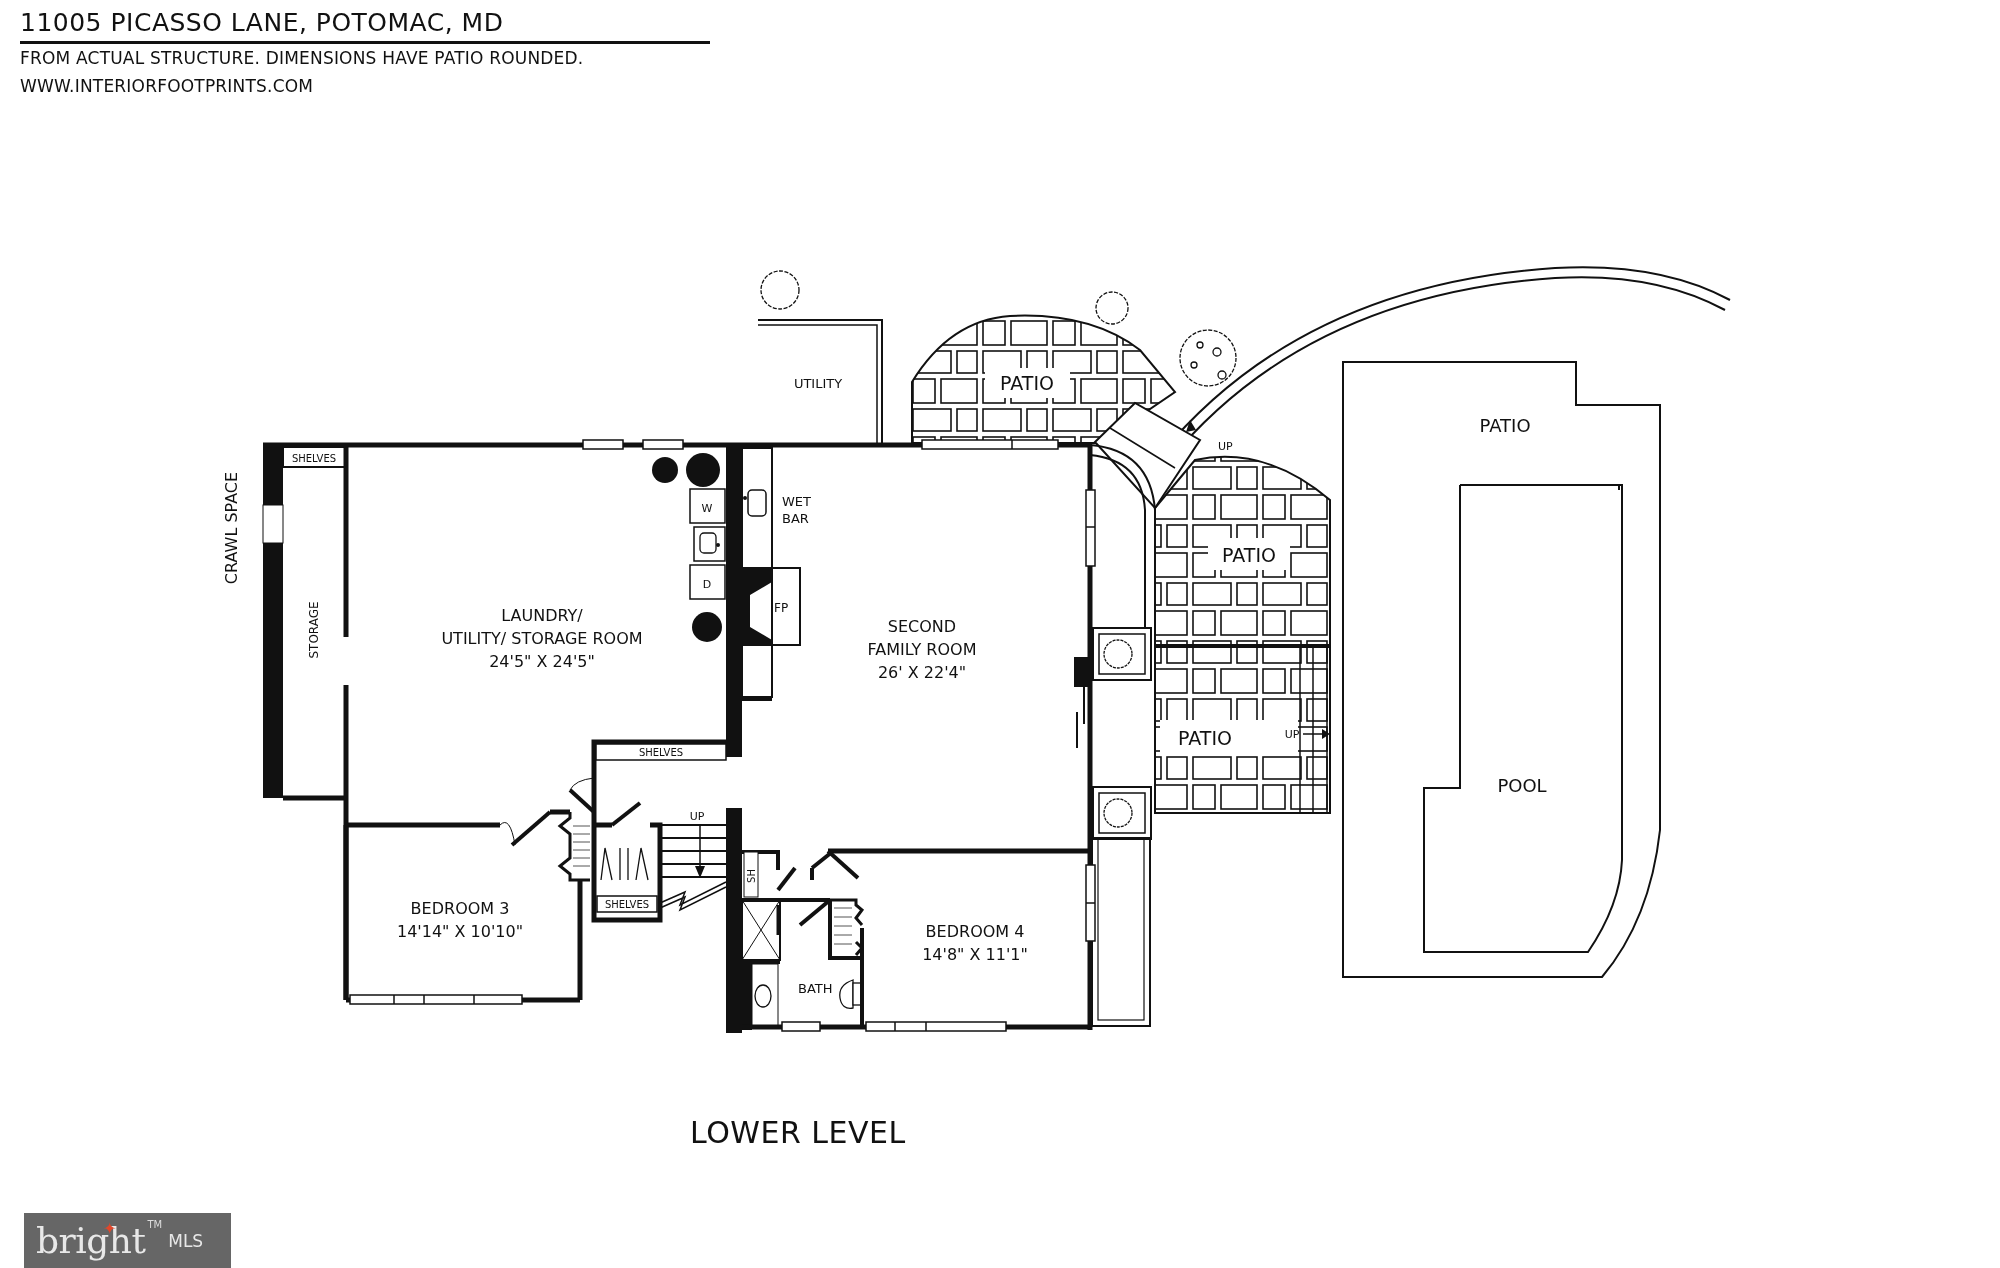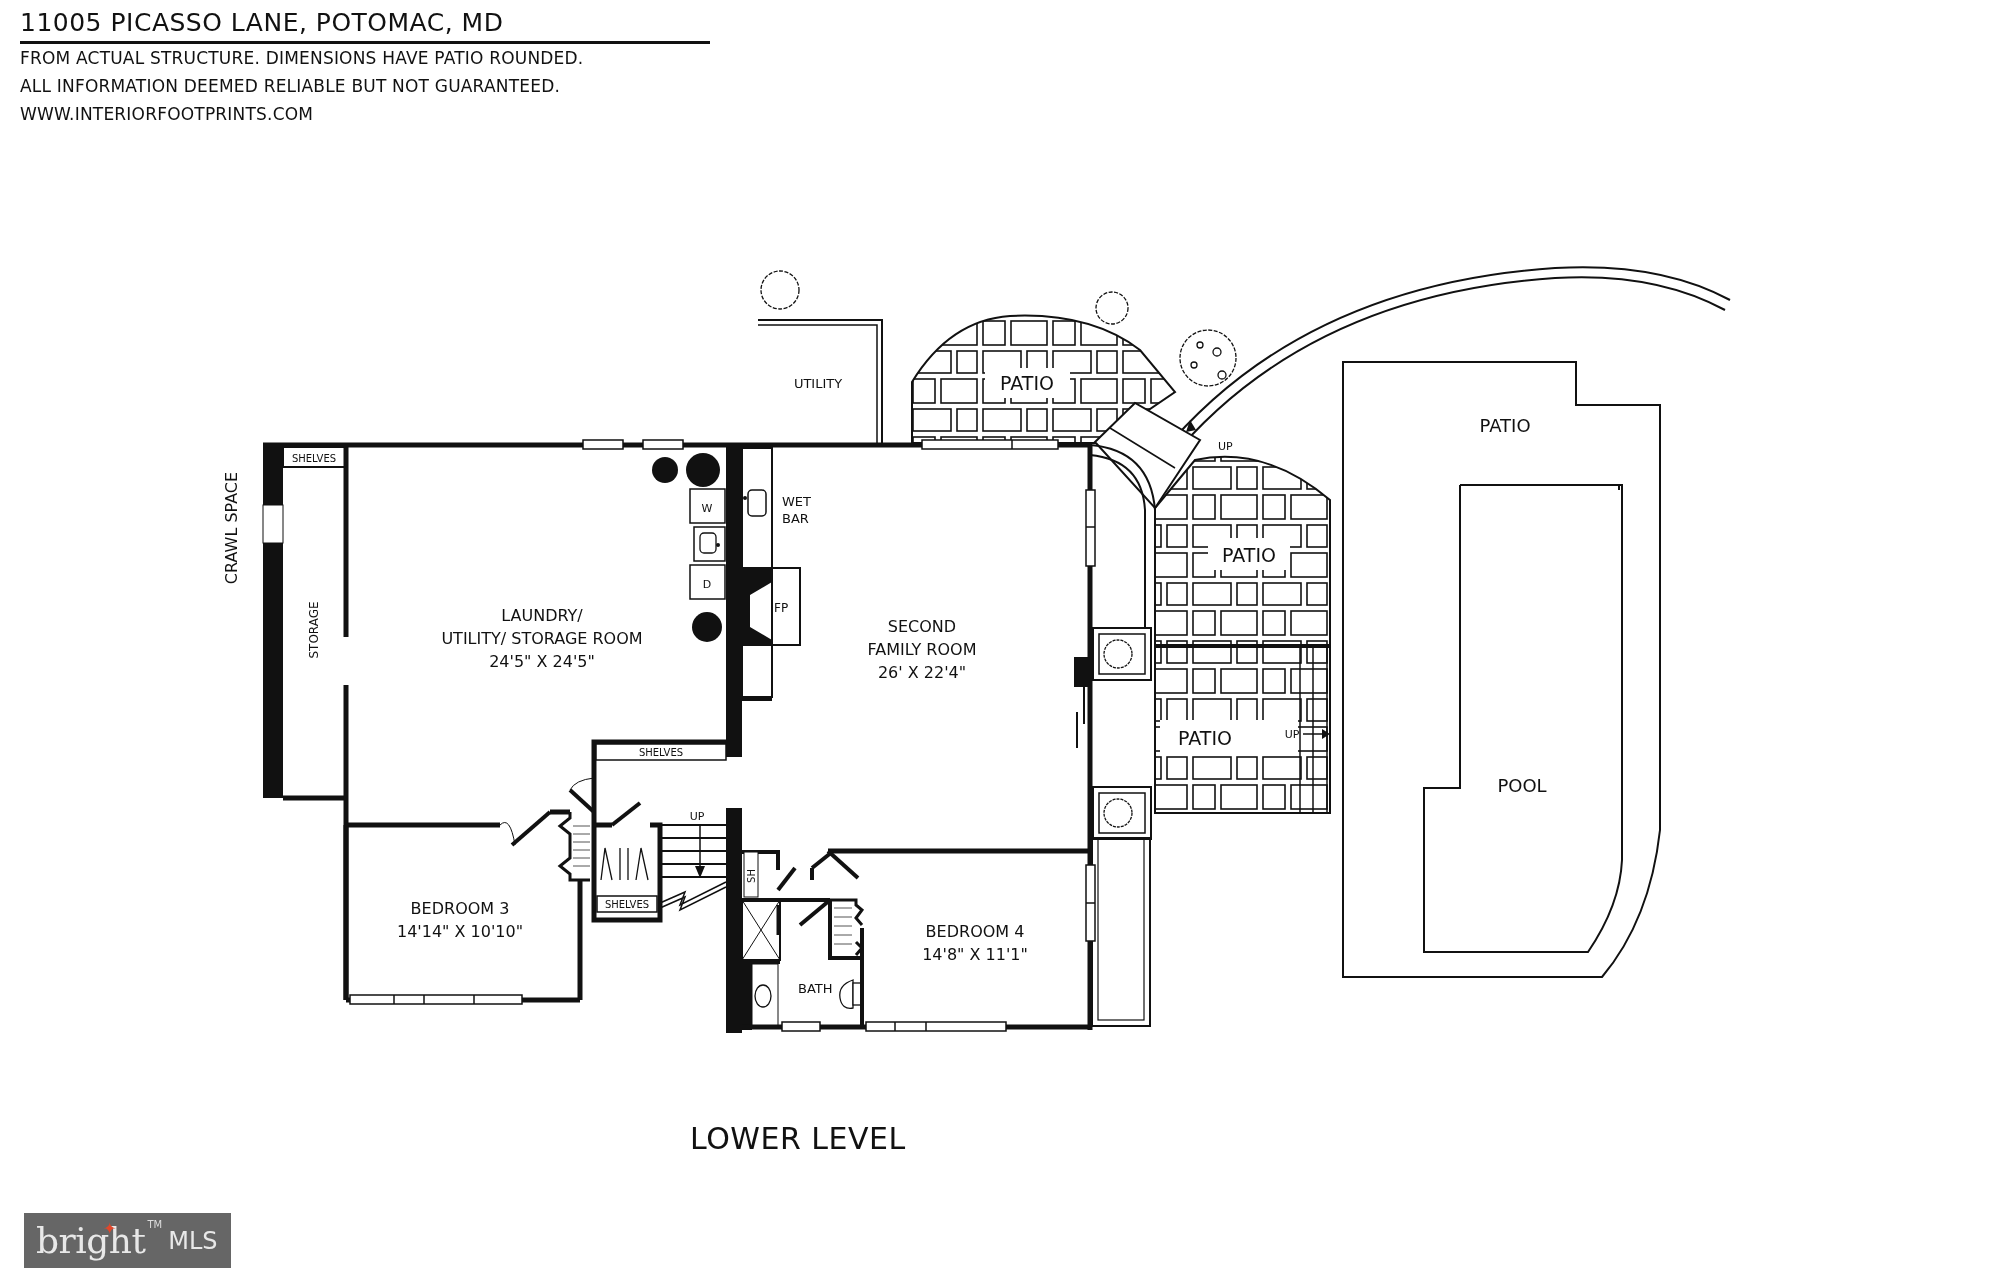--- a/index.html
+++ b/index.html
@@ -3,34 +3,33 @@
 <meta charset="utf-8">
 <style>
   html,body{margin:0;padding:0;background:#fff;}
   body{width:2000px;height:1268px;position:relative;overflow:hidden;font-family:"DejaVu Sans",sans-serif;color:#111;}
   .hdr{position:absolute;left:20px;top:8px;}
   .hdr .title{font-size:25px;letter-spacing:0.5px;font-family:"DejaVu Sans",sans-serif;padding-bottom:4px;border-bottom:3px solid #111;width:690px;display:block;}
   .hdr .line{font-size:17px;line-height:28px;display:block;letter-spacing:0.2px;}
   .hdr .copy{margin-top:6px;}
   svg.plan{position:absolute;left:0;top:0;}
   .lbl{font-family:"DejaVu Sans",sans-serif;fill:#111;}
-  .level{position:absolute;left:690px;top:1115px;font-size:30px;letter-spacing:0.5px;margin-top:6px;}
+  .level{position:absolute;left:690px;top:1115px;font-size:30px;letter-spacing:0.5px;}
   .logo{position:absolute;left:0;top:1213px;width:207px;height:55px;background:#666666;display:flex;align-items:center;padding-left:12px;box-sizing:border-box;margin-left:24px;}
   .logo .b{font-family:"DejaVu Serif",serif;font-size:36px;color:#e8e8e8;letter-spacing:-0.5px;position:relative;}
   .logo .star{position:absolute;left:79px;top:6px;color:#e0472b;font-size:16px;}
   .logo .tm{font-size:10px;color:#ddd;position:relative;top:-16px;margin-left:2px;}
-  .logo .m{font-family:"DejaVu Sans",sans-serif;font-size:24px;color:#e8e8e8;margin-left:6px;}
+  .logo .m{font-family:"DejaVu Sans",sans-serif;font-size:17px;color:#e8e8e8;margin-left:6px;}
 </style>
 </head>
 <body>
 
 <div class="hdr">
   <span class="title">11005 PICASSO LANE, POTOMAC, MD</span>
   <span class="line">FROM ACTUAL STRUCTURE. DIMENSIONS HAVE PATIO ROUNDED.</span>
-  <span class="line">ALL INFORMATION DEEMED RELIABLE BUT NOT GUARANTEED.</span>
   <span class="line">WWW.INTERIORFOOTPRINTS.COM</span>
 </div>
 
 <svg class="plan" width="2000" height="1268" viewBox="0 0 2000 1268">
   <defs>
     <pattern id="pav" x="0" y="0" width="70" height="58" patternUnits="userSpaceOnUse">
       <rect x="3" y="3" width="38" height="22" fill="none" stroke="#111" stroke-width="1.6"></rect>
       <rect x="47" y="3" width="20" height="22" fill="none" stroke="#111" stroke-width="1.6"></rect>
       <rect x="3" y="31" width="22" height="24" fill="none" stroke="#111" stroke-width="1.6"></rect>
       <rect x="31" y="31" width="36" height="24" fill="none" stroke="#111" stroke-width="1.6"></rect>

